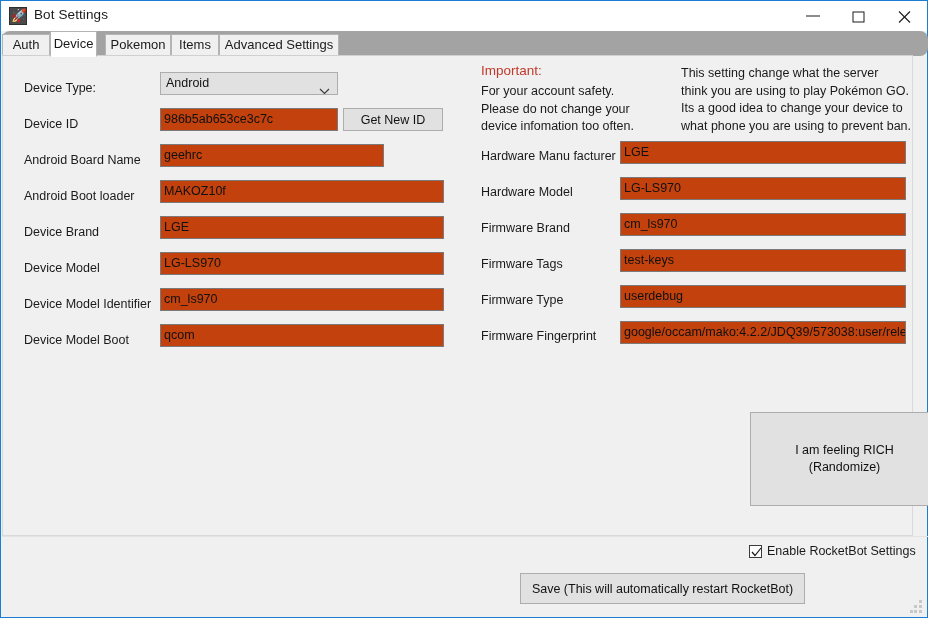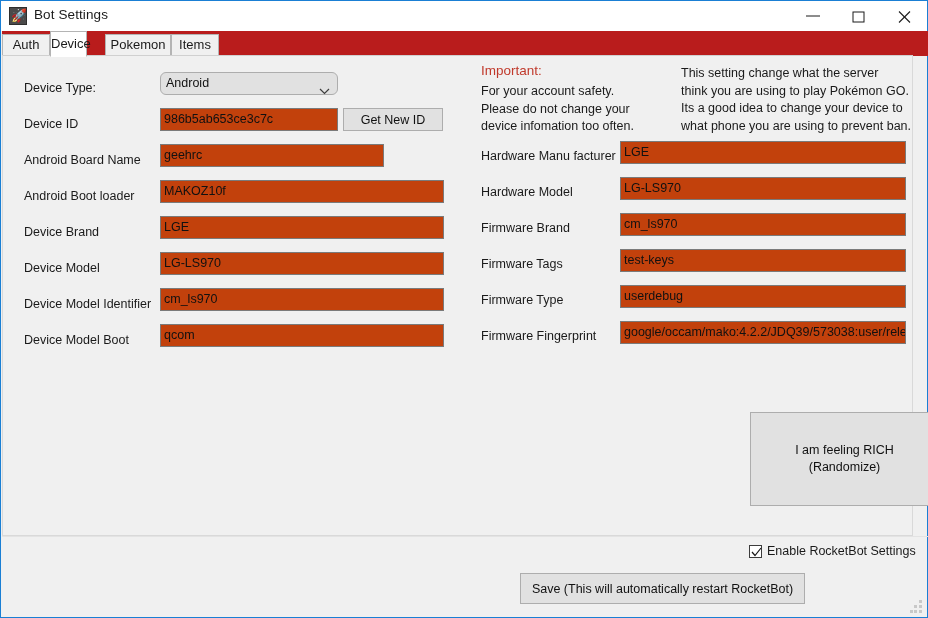--- a/index.html
+++ b/index.html
@@ -68,21 +68,22 @@
   .winbtn-min  { left: 789px; }
   .winbtn-max  { left: 835px; }
   .winbtn-close{ left: 881px; }
 
   
   .tabstrip {
     position: absolute;
     left: 1px; top: 30px;
     width: 926px;
     height: 25px;
-    background: #b91c1c;
+    background: #a3a3a3;
+    border-radius: 8px;
   }
   .tab {
     position: absolute;
     top: 3px;
     height: 22px;
     box-sizing: border-box;
     border: 1px solid #b4b4b4;
     background: #f0f0f0;
     font-size: 13px;
     color: #1a1a1a;
@@ -256,29 +257,30 @@
     <div class="winbtn winbtn-close">
       <svg width="16" height="12" viewBox="0 0 16 12">
           <line x1="2" y1="0.5" x2="13" y2="11.5" stroke="#1a1a1a" stroke-width="1.1"></line>
           <line x1="13" y1="0.5" x2="2" y2="11.5" stroke="#1a1a1a" stroke-width="1.1"></line>
         </svg>
     </div>
   </div>
 
   <div class="tabstrip">
     <div class="tab" style="left:0px;   width:48px;">Auth</div>
-    <div class="tab selected" style="left:48px;  width:37px;">Device</div>
+    <div class="tab selected" style="left:48px;  width:47px;">Device</div>
     <div class="tab" style="left:103px; width:66px;">Pokemon</div>
     <div class="tab" style="left:169px; width:48px;">Items</div>
+    <div class="tab" style="left:217px; width:120px;">Advanced Settings</div>
   </div>
 
   <div class="tabpanel">
 
     <div class="lbl" style="left:21px; top:24px;">Device Type:</div>
-    <div class="combo" style="left:157px; top:16px; width:178px;border-radius:6px;">
+    <div class="combo" style="left:157px; top:16px; width:178px;">
       <span>Android</span>
       <span class="chev">
         <svg width="11" height="7" viewBox="0 0 11 7">
             <polyline points="1,1 5.5,5.5 10,1" fill="none" stroke="#3c3c3c" stroke-width="1.2"></polyline>
           </svg>
       </span>
     </div>
 
     <div class="lbl" style="left:21px; top:60px;">Device ID</div>
     <div class="tb" style="left:157px; top:52px; width:178px;">986b5ab653ce3c7c</div>

